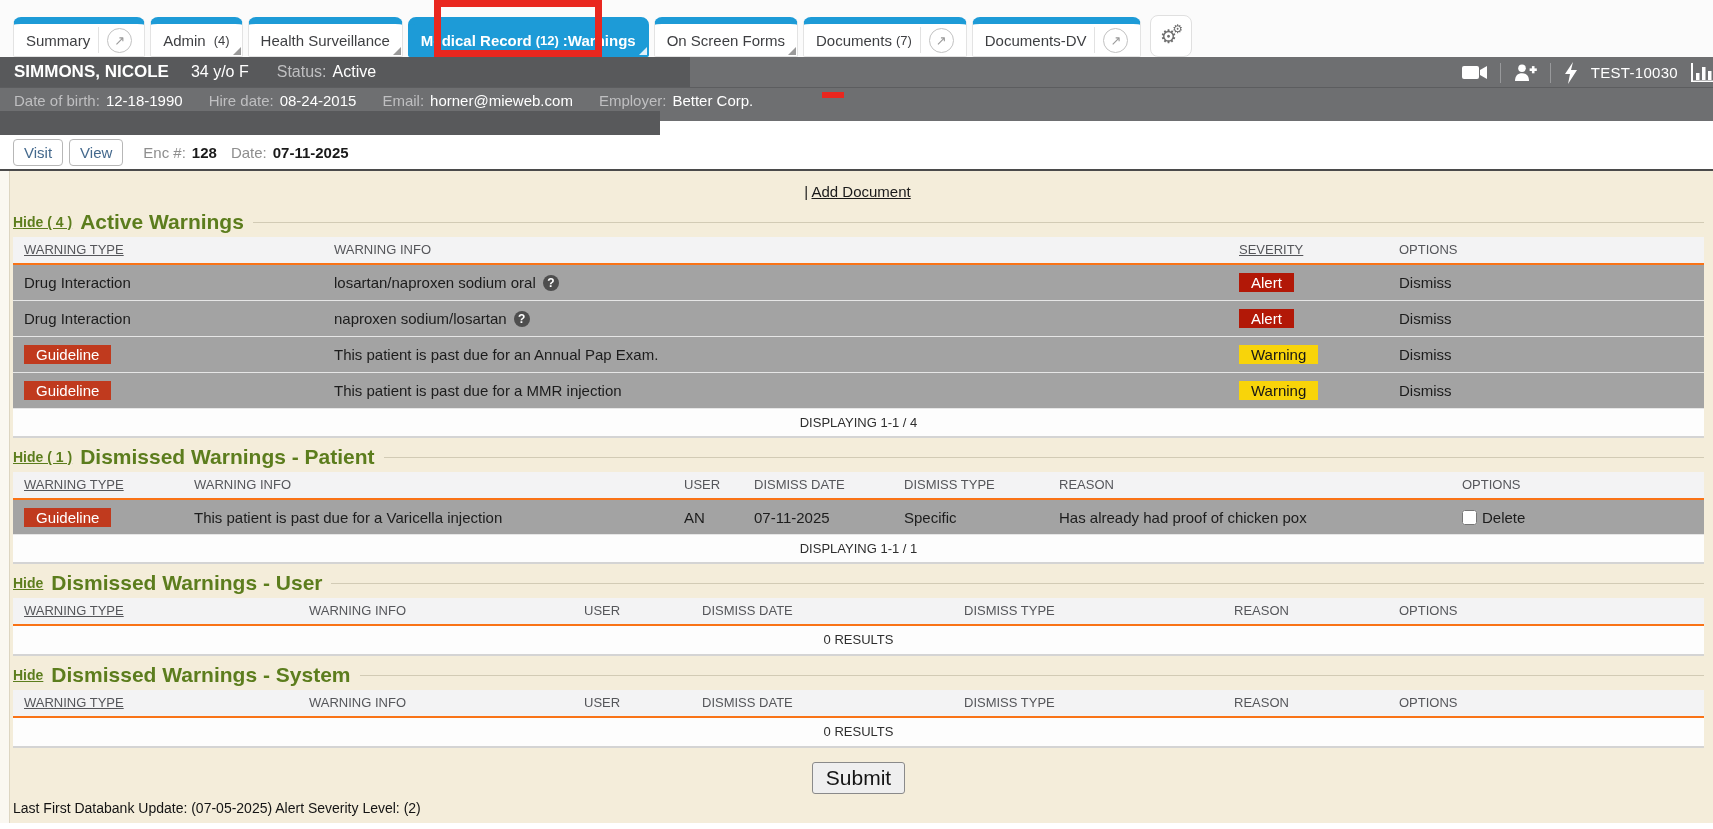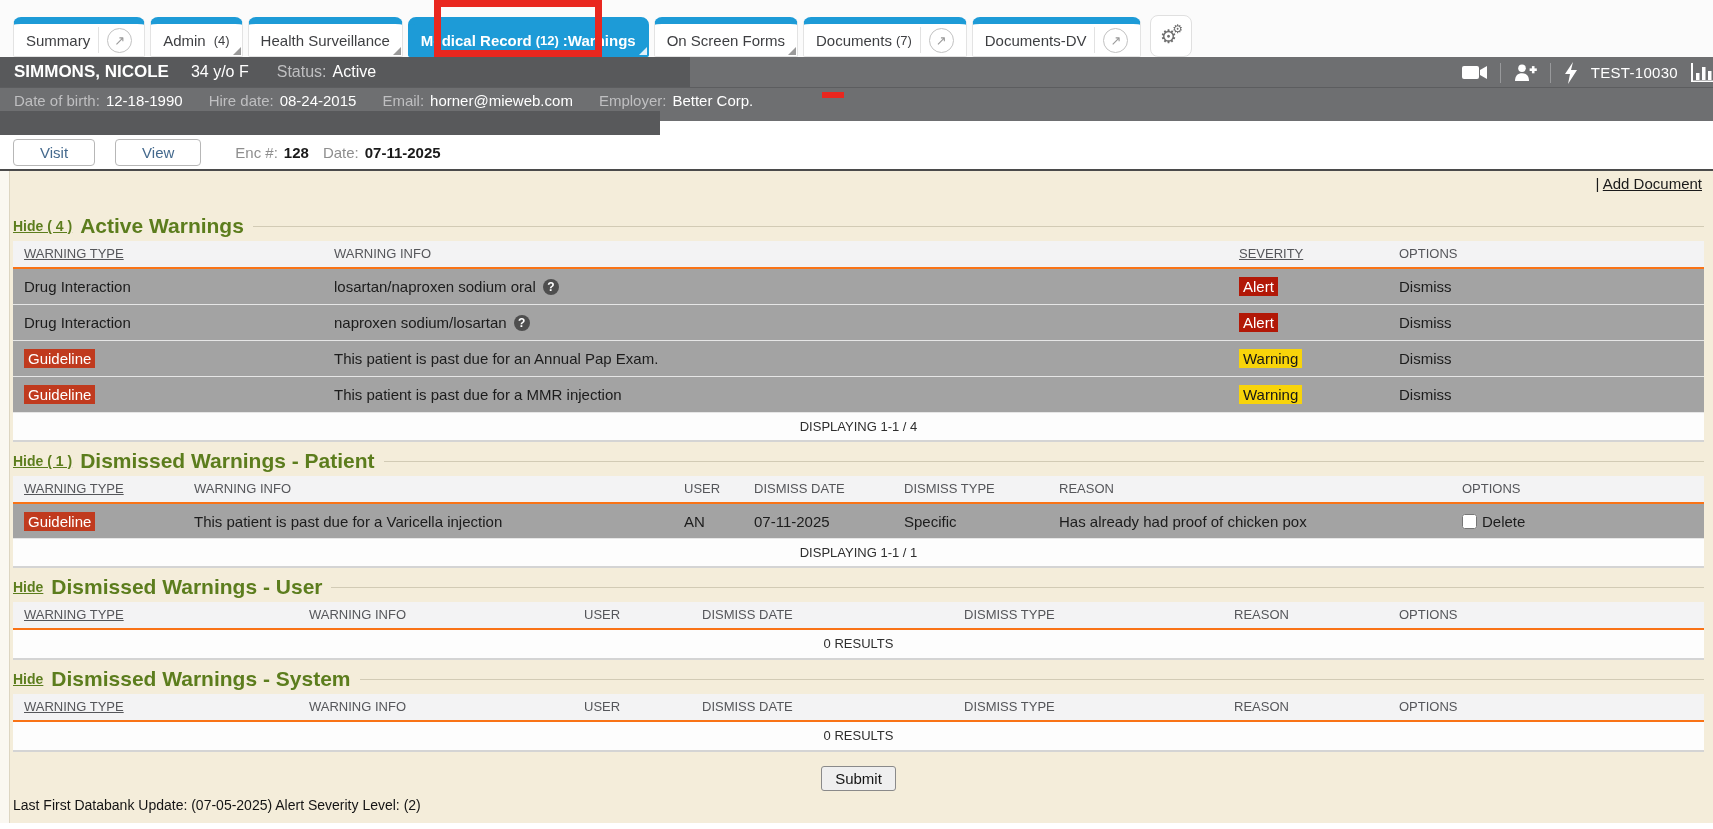--- a/index.html
+++ b/index.html
@@ -47,32 +47,32 @@
   .r2 .pval{font-size:15px;margin-right:26px}
   .hicons{position:absolute;right:0;top:0;height:31px;display:flex;align-items:center;gap:13px;z-index:5}
   .vsep{width:1px;height:20px;background:#98999b}
   .pid{color:#fff;font-size:15px;letter-spacing:.3px}
   .icon{display:flex;align-items:center;cursor:pointer}
 
   
   .visitbar{position:absolute;left:0;top:135px;width:1713px;height:36px;background:#fff;
       border-bottom:2px solid #4b4b4b;display:flex;align-items:center;padding-left:13px;box-sizing:border-box}
   .btn{border:1px solid #b7b7b7;border-radius:4px;background:#fff;color:#44698d;font-size:15px;
-      padding:4px 26px;font-family:inherit;margin-right:20px;cursor:pointer}
+      padding:4px 10px;font-family:inherit;margin-right:6px;cursor:pointer}
   .enc-label{color:#8e8e8e;font-size:15px;margin:0 6px 0 14px}
   .enc-val{color:#1a1a1a;font-size:15px;font-weight:bold}
 
   
   .content{position:absolute;left:0;top:171px;width:1713px;height:652px;background:#f4edda;
       box-sizing:border-box;padding:0 9px 0 13px}
   .edgestrip{position:absolute;left:0;top:171px;width:9px;height:652px;background:#faf8f1;
       border-right:1px solid #ddd6c2;z-index:4}
-  .adddoc{height:24px;padding-top:4px;text-align:right;font-size:15px;color:#1a1a1a;padding-right:2px}
+  .adddoc{height:24px;padding-top:12px;text-align:center;font-size:15px;color:#1a1a1a;padding-right:2px}
   .adddoc a{color:#1a1a1a;text-decoration:underline;cursor:pointer}
-  .shead{display:flex;align-items:center;margin-top:12px;height:30px}
+  .shead{display:flex;align-items:center;margin-top:0;height:30px}
   .shead2{margin-top:4px}
   .hide{color:#5c7d1d;font-weight:bold;font-size:14px;text-decoration:underline;margin-right:8px;cursor:pointer;white-space:nowrap}
   .stitle{color:#5c7d1d;font-weight:bold;font-size:21px;white-space:nowrap}
   .sline{flex:1;height:1px;background:#d2cbb5;margin-left:9px}
 
   .tbl{background:#fff}
   .thead{position:relative;height:26px;background:#f3f3f4;border-bottom:2px solid #f97316;
       font-size:13px;color:#55565a}
   .th{position:absolute;top:0;line-height:26px;white-space:nowrap}
   .sort{text-decoration:underline;cursor:pointer}
@@ -82,32 +82,32 @@
   .tfoot{height:27px;line-height:27px;text-align:center;font-size:13px;color:#2e2e2e;
       background:#fdfdfd;border-bottom:2px solid #d4d4d4}
   .tempty{height:28px;line-height:28px}
 
   .t1 .c-type{left:11px}.t1 .c-info{left:321px}.t1 .c-sev{left:1226px}.t1 .c-opt{left:1386px}
   .t2 .c-type{left:11px}.t2 .c-info{left:181px}.t2 .c-user{left:671px}.t2 .c-ddate{left:741px}
   .t2 .c-dtype{left:891px}.t2 .c-reason{left:1046px}.t2 .c-opt{left:1449px}
   .t3 .c-type{left:11px}.t3 .c-info{left:296px}.t3 .c-user{left:571px}.t3 .c-ddate{left:689px}
   .t3 .c-dtype{left:951px}.t3 .c-reason{left:1221px}.t3 .c-opt{left:1386px}
 
-  .badge{padding:1px 4px;display:inline-block}
+  .badge{padding:1px 12px;display:inline-block}
   .b-alert{background:#b21807;color:#fff}
   .b-guid{background:#c03a1e;color:#fff}
   .b-warn{background:#f8d40a;color:#161616}
   .qmark{width:16px;height:16px;border-radius:50%;background:#4e4e4e;color:#fff;font-size:12px;
       font-weight:bold;display:inline-flex;align-items:center;justify-content:center;margin-left:7px;cursor:pointer}
   .dismiss{cursor:pointer}
   .delwrap{display:flex;align-items:center;gap:5px}
   .delwrap input{width:15px;height:15px;margin:0}
 
   .submitrow{text-align:center;margin-top:14px}
-  .submitbtn{background:#efefef;border:1px solid #8a8a8a;border-radius:3px;font-size:15px;
+  .submitbtn{background:#efefef;border:1px solid #8a8a8a;border-radius:3px;font-size:21px;
       color:#141414;padding:3px 13px;font-family:inherit;cursor:pointer}
   .pagefooter{margin-top:6px;font-size:14px;color:#141414}
 </style>
 </head>
 <body>
 
 <div class="tabbar">
   <div class="tab">
     <span>Summary</span>
     <span class="tsep"></span>

